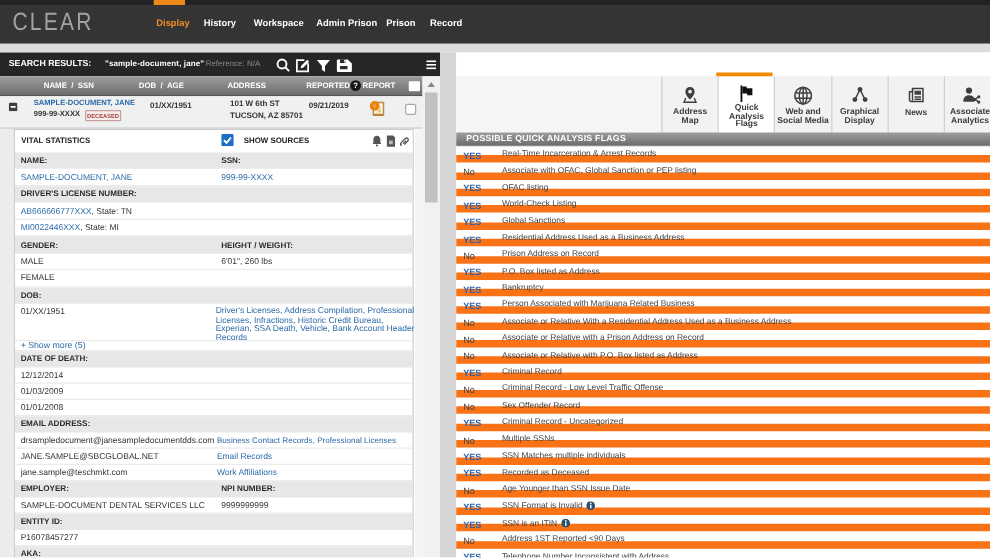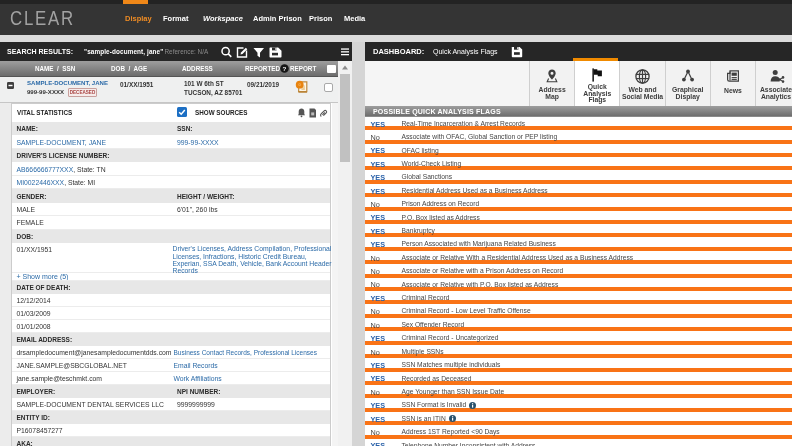--- a/index.html
+++ b/index.html
@@ -46,39 +46,39 @@
   #tabs { left:0; top:19px; width:427px; height:44.5px; background:#f5f5f5; }
   .tab { position:absolute; top:0; height:44.5px; background:#f2f2f2; border-left:1px solid #cfcfcf; }
   .tab .lab { position:absolute; left:0; width:100%; text-align:center;
               font-size:6.8px; font-weight:bold; color:#3b3b3b; line-height:6.6px; }
   .tab.sel { background:#fff; }
   #selind { position:absolute; left:573px; top:57.5px; width:45.2px; height:3px; background:#f08a00; }
   #pqbar { left:0; top:63.5px; width:427px; height:11.3px;
            background:linear-gradient(#9e9e9e,#6e6e6e); border-bottom:1px solid #8a8a8a; }
   #pqbar span { position:absolute; left:8px; top:2.2px; font-size:7px; font-weight:bold; color:#fff; letter-spacing:0.2px; }
   #flags { left:0; top:74.8px; width:427px; }
-  .frow { width:100%; height:13.42px; border-bottom:4px solid #f97316; position:relative; }
+  .frow { width:100%; height:13.42px; border-bottom:6px solid #f97316; position:relative; }
   .frow .yn { position:absolute; left:5.5px; top:2.8px; font-size:7.3px; }
   .frow .yes { font-weight:bold; color:#2b62a9; }
   .frow .no { color:#444; }
   .frow .d { position:absolute; left:36.5px; top:3.0px; font-size:6.7px; color:#444; }
 </style>
 </head>
 <body>
 <div id="stage">
   <div id="topnav" class="abs"></div>
   <div id="topstrip" class="abs"></div>
   <div id="searchind" class="abs"></div>
   <div id="logo" class="abs">CLEAR</div>
   <span class="abs nav" style="left:125px;color:#ef8c24;">Display</span>
-  <span class="abs nav" style="left:163px;">Format</span>
-  <span class="abs nav" style="left:203px;font-style:italic;">Workspace</span>
+  <span class="abs nav" style="left:163px;">History</span>
+  <span class="abs nav" style="left:203px;">Workspace</span>
   <span class="abs nav" style="left:253px;">Admin Prison</span>
   <span class="abs nav" style="left:309px;">Prison</span>
-  <span class="abs nav" style="left:344px;">Media</span>
+  <span class="abs nav" style="left:344px;">Record</span>
   <div id="strip" class="abs"></div>
 
   <div id="lp" class="abs">
     <div id="lpbar" class="abs">
       <span class="t1">SEARCH RESULTS:</span>
       <span class="t2">"sample-document, jane"</span>
       <span class="t3">Reference: N/A</span>
       <svg class="abs" style="left:220px;top:3.5px;" width="64" height="13" viewBox="0 0 64 13">
 <circle cx="5.6" cy="5.2" r="3.6" fill="none" stroke="#fff" stroke-width="1.5"></circle>
 <line x1="8.3" y1="7.9" x2="11.3" y2="10.9" stroke="#fff" stroke-width="1.5"></line>
@@ -237,30 +237,20 @@
   </div>
   <div id="sbar" class="abs">
       <svg class="abs" style="left:3px;top:3px;" width="8" height="8" viewBox="0 0 8 8">
 <path d="M4 1.5 L7 5.5 L1 5.5 Z" fill="#8a8a8a"></path>
       </svg>
       <div id="sthumb"></div>
     </div>
   <div id="gutter" class="abs"></div>
 
   <div id="rp" class="abs">
-    <div id="rpbar" class="abs">
-      <span class="t1">DASHBOARD:</span>
-      <span class="t2">Quick Analysis Flags</span>
-      <svg class="abs" style="left:146px;top:3.5px;" width="12" height="12" viewBox="0 0 12 12">
-<path d="M0.8 1.6 C0.8 1.2 1.1 0.9 1.5 0.9 L8.6 0.9 L11.2 3.5 L11.2 10.6 C11.2 11 10.9 11.3 10.5 11.3 L1.5 11.3 C1.1 11.3 0.8 11 0.8 10.6 Z" fill="#fff"></path>
-<rect x="3" y="0.9" width="4.4" height="2.8" fill="#2b2b2b"></rect>
-<rect x="6.2" y="1.2" width="1.1" height="2.1" fill="#fff"></rect>
-<rect x="3" y="6.2" width="5.8" height="2.6" fill="#2b2b2b"></rect>
-        </svg>
-    </div>
     <div id="tabs" class="abs">
       <div class="tab" style="left:164.0px;width:45.2px;">
           <div style="position:absolute;left:0;width:100%;top:7px;text-align:center;"><svg width="16" height="16" viewBox="0 0 16 16">
 <path d="M8 1.6 C5.9 1.6 4.3 3.2 4.3 5.3 C4.3 8 8 11.6 8 11.6 C8 11.6 11.7 8 11.7 5.3 C11.7 3.2 10.1 1.6 8 1.6 Z M8 6.7 A1.5 1.5 0 1 1 8 3.7 A1.5 1.5 0 0 1 8 6.7 Z" fill="#3f3f3f"></path>
 <path d="M4.6 10.5 L3.2 13.8 L12.8 13.8 L11.4 10.5" fill="none" stroke="#3f3f3f" stroke-width="1.1"></path>
             </svg></div>
           <div class="lab" style="top:26px;">Address<br>Map</div>
         </div>
       <div class="tab sel" style="left:209.2px;width:45.2px;">
           <div style="position:absolute;left:0;width:100%;top:5.5px;text-align:center;"><svg width="16" height="16" viewBox="0 0 16 16">

